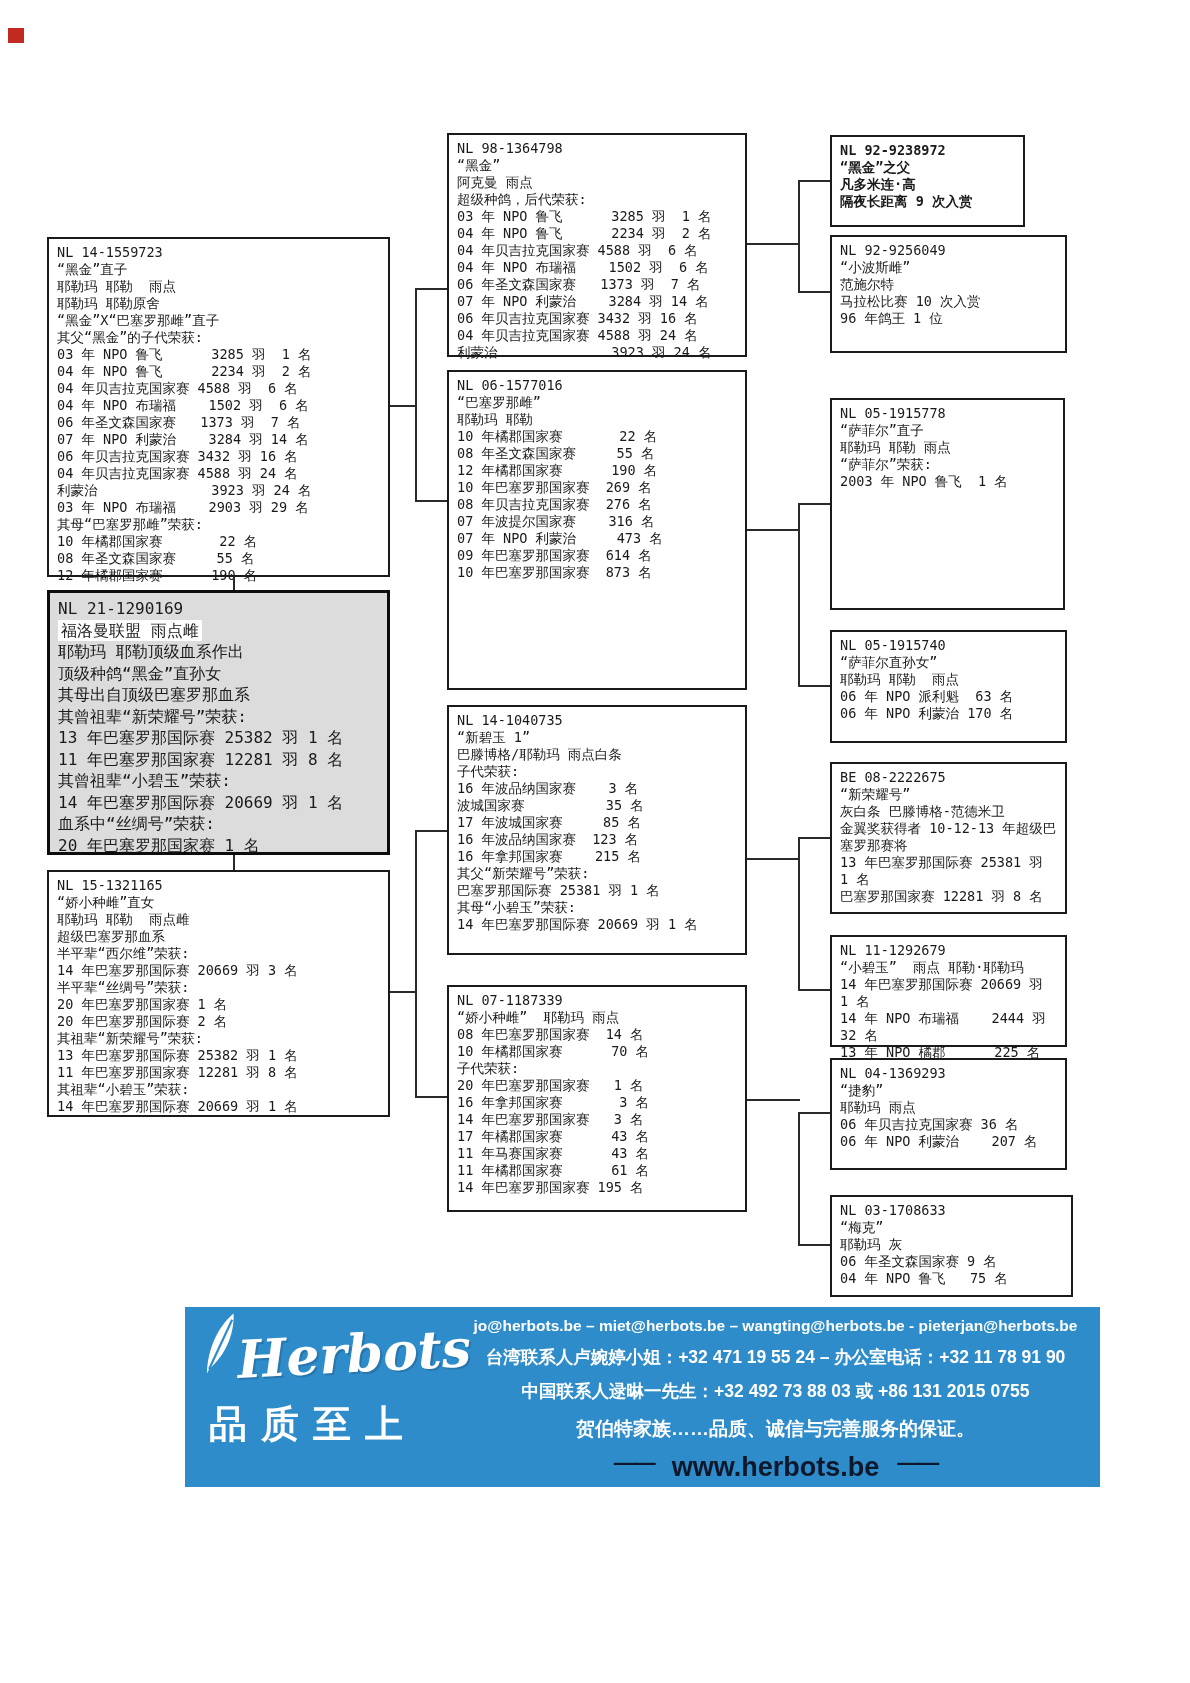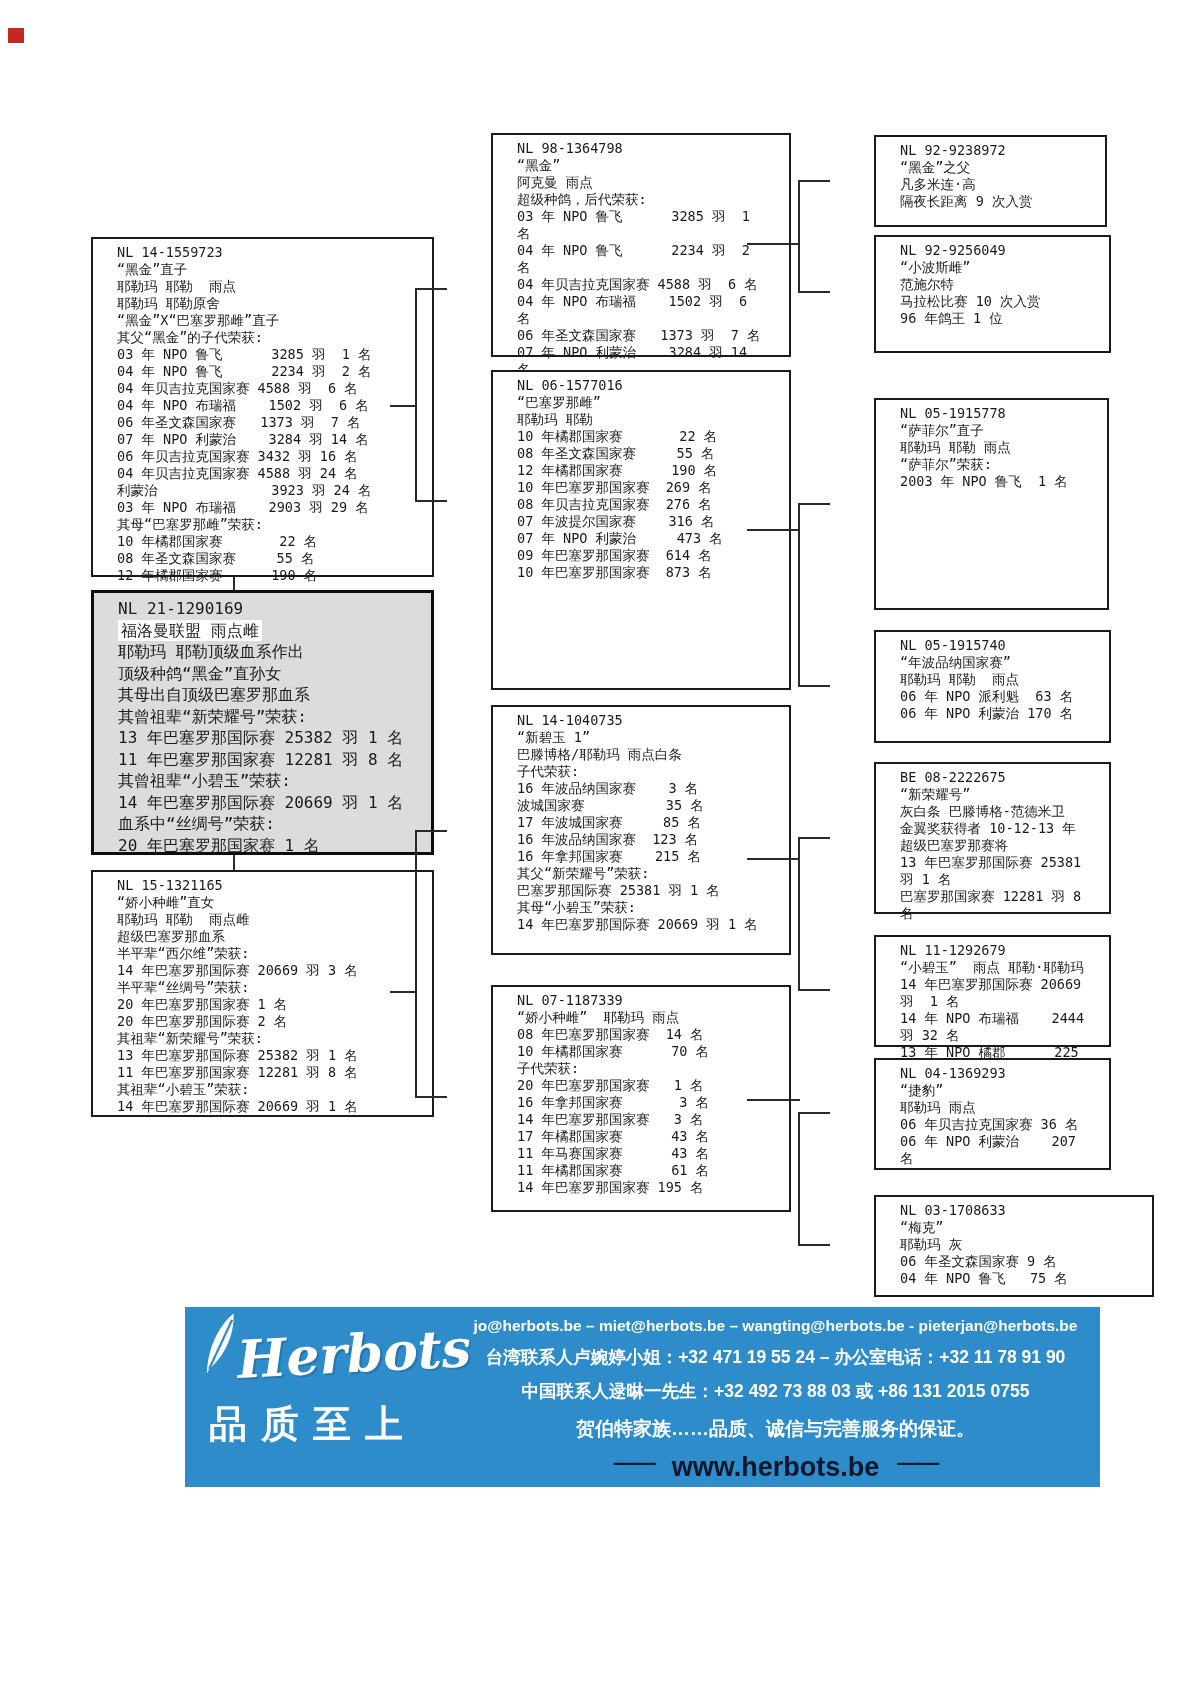--- a/index.html
+++ b/index.html
@@ -1,23 +1,23 @@
 <!DOCTYPE html>
 <html><head>
 <meta charset="utf-8">
 <style>
   html,body{margin:0;padding:0;background:#fff;}
   .page{position:relative;width:1190px;height:1683px;background:#ffffff;overflow:hidden;
         font-family:"Liberation Sans",sans-serif;}
   .red-mark{position:absolute;left:8px;top:28px;width:16px;height:15px;background:#c22a21;}
   
   .pbox{position:absolute;box-sizing:border-box;border:2px solid #1a1a1a;background:#fff;
-        padding:5px 24px;color:#1a1a1a;
+        padding:5px 8px;color:#1a1a1a;
         font-family:"DejaVu Sans Mono","Liberation Mono",monospace;
-        font-size:13.5px;line-height:17px;white-space:pre-wrap;margin-left:44px;}
+        font-size:13.5px;line-height:17px;white-space:pre-wrap;}
   .pbox.gray{background:#dcdcdc;border:3.5px solid #0d0d0d;font-size:16px;line-height:21.5px;}
   .pline{white-space:pre-wrap;}
   .pline.hl{background:#ffffff;width:fit-content;padding:0 3px;}
   .connector{position:absolute;background:#2a2a2a;}
   
   .banner{position:absolute;left:185px;top:1307px;width:915px;height:180px;background:#2e8ccb;}
   .logo{position:absolute;left:12px;top:6px;width:265px;height:168px;color:#fff;}
   .logo-script{position:absolute;left:40px;top:10px;font-family:"DejaVu Serif",serif;
         font-style:italic;font-weight:bold;font-size:52px;color:#ffffff;
         transform:rotate(-3deg);text-shadow:2px 2px 0 rgba(0,0,0,0.15);}
@@ -39,28 +39,28 @@
   <div class="red-mark"></div>
 
   <div id="tree">
       <div class="pbox" style="left: 47px; top: 237px; width: 343px; height: 340px;"><div class="pline">NL 14-1559723</div><div class="pline">“黑金”直子</div><div class="pline">耶勒玛 耶勒  雨点</div><div class="pline">耶勒玛 耶勒原舍</div><div class="pline">“黑金”X“巴塞罗那雌”直子</div><div class="pline">其父“黑金”的子代荣获:</div><div class="pline">03 年 NPO 鲁飞      3285 羽  1 名</div><div class="pline">04 年 NPO 鲁飞      2234 羽  2 名</div><div class="pline">04 年贝吉拉克国家赛 4588 羽  6 名</div><div class="pline">04 年 NPO 布瑞福    1502 羽  6 名</div><div class="pline">06 年圣文森国家赛   1373 羽  7 名</div><div class="pline">07 年 NPO 利蒙治    3284 羽 14 名</div><div class="pline">06 年贝吉拉克国家赛 3432 羽 16 名</div><div class="pline">04 年贝吉拉克国家赛 4588 羽 24 名</div><div class="pline">利蒙治              3923 羽 24 名</div><div class="pline">03 年 NPO 布瑞福    2903 羽 29 名</div><div class="pline">其母“巴塞罗那雌”荣获:</div><div class="pline">10 年橘郡国家赛       22 名</div><div class="pline">08 年圣文森国家赛     55 名</div><div class="pline">12 年橘郡国家赛      190 名</div></div>
       <div class="pbox gray" style="left: 47px; top: 590px; width: 343px; height: 265px;"><div class="pline">NL 21-1290169</div><div class="pline hl">福洛曼联盟 雨点雌</div><div class="pline">耶勒玛 耶勒顶级血系作出</div><div class="pline">顶级种鸽“黑金”直孙女</div><div class="pline">其母出自顶级巴塞罗那血系</div><div class="pline">其曾祖辈“新荣耀号”荣获:</div><div class="pline">13 年巴塞罗那国际赛 25382 羽 1 名</div><div class="pline">11 年巴塞罗那国家赛 12281 羽 8 名</div><div class="pline">其曾祖辈“小碧玉”荣获:</div><div class="pline">14 年巴塞罗那国际赛 20669 羽 1 名</div><div class="pline">血系中“丝绸号”荣获:</div><div class="pline">20 年巴塞罗那国家赛 1 名</div></div>
       <div class="pbox" style="left: 47px; top: 870px; width: 343px; height: 247px;"><div class="pline">NL 15-1321165</div><div class="pline">“娇小种雌”直女</div><div class="pline">耶勒玛 耶勒  雨点雌</div><div class="pline">超级巴塞罗那血系</div><div class="pline">半平辈“西尔维”荣获:</div><div class="pline">14 年巴塞罗那国际赛 20669 羽 3 名</div><div class="pline">半平辈“丝绸号”荣获:</div><div class="pline">20 年巴塞罗那国家赛 1 名</div><div class="pline">20 年巴塞罗那国际赛 2 名</div><div class="pline">其祖辈“新荣耀号”荣获:</div><div class="pline">13 年巴塞罗那国际赛 25382 羽 1 名</div><div class="pline">11 年巴塞罗那国家赛 12281 羽 8 名</div><div class="pline">其祖辈“小碧玉”荣获:</div><div class="pline">14 年巴塞罗那国际赛 20669 羽 1 名</div></div>
       <div class="pbox" style="left: 447px; top: 133px; width: 300px; height: 224px;"><div class="pline">NL 98-1364798</div><div class="pline">“黑金”</div><div class="pline">阿克曼 雨点</div><div class="pline">超级种鸽，后代荣获:</div><div class="pline">03 年 NPO 鲁飞      3285 羽  1 名</div><div class="pline">04 年 NPO 鲁飞      2234 羽  2 名</div><div class="pline">04 年贝吉拉克国家赛 4588 羽  6 名</div><div class="pline">04 年 NPO 布瑞福    1502 羽  6 名</div><div class="pline">06 年圣文森国家赛   1373 羽  7 名</div><div class="pline">07 年 NPO 利蒙治    3284 羽 14 名</div><div class="pline">06 年贝吉拉克国家赛 3432 羽 16 名</div><div class="pline">04 年贝吉拉克国家赛 4588 羽 24 名</div><div class="pline">利蒙治              3923 羽 24 名</div></div>
       <div class="pbox" style="left: 447px; top: 370px; width: 300px; height: 320px;"><div class="pline">NL 06-1577016</div><div class="pline">“巴塞罗那雌”</div><div class="pline">耶勒玛 耶勒</div><div class="pline">10 年橘郡国家赛       22 名</div><div class="pline">08 年圣文森国家赛     55 名</div><div class="pline">12 年橘郡国家赛      190 名</div><div class="pline">10 年巴塞罗那国家赛  269 名</div><div class="pline">08 年贝吉拉克国家赛  276 名</div><div class="pline">07 年波提尔国家赛    316 名</div><div class="pline">07 年 NPO 利蒙治     473 名</div><div class="pline">09 年巴塞罗那国家赛  614 名</div><div class="pline">10 年巴塞罗那国家赛  873 名</div></div>
       <div class="pbox" style="left: 447px; top: 705px; width: 300px; height: 250px;"><div class="pline">NL 14-1040735</div><div class="pline">“新碧玉 1”</div><div class="pline">巴滕博格/耶勒玛 雨点白条</div><div class="pline">子代荣获:</div><div class="pline">16 年波品纳国家赛    3 名</div><div class="pline">波城国家赛          35 名</div><div class="pline">17 年波城国家赛     85 名</div><div class="pline">16 年波品纳国家赛  123 名</div><div class="pline">16 年拿邦国家赛    215 名</div><div class="pline">其父“新荣耀号”荣获:</div><div class="pline">巴塞罗那国际赛 25381 羽 1 名</div><div class="pline">其母“小碧玉”荣获:</div><div class="pline">14 年巴塞罗那国际赛 20669 羽 1 名</div></div>
       <div class="pbox" style="left: 447px; top: 985px; width: 300px; height: 227px;"><div class="pline">NL 07-1187339</div><div class="pline">“娇小种雌”  耶勒玛 雨点</div><div class="pline">08 年巴塞罗那国家赛  14 名</div><div class="pline">10 年橘郡国家赛      70 名</div><div class="pline">子代荣获:</div><div class="pline">20 年巴塞罗那国家赛   1 名</div><div class="pline">16 年拿邦国家赛       3 名</div><div class="pline">14 年巴塞罗那国家赛   3 名</div><div class="pline">17 年橘郡国家赛      43 名</div><div class="pline">11 年马赛国家赛      43 名</div><div class="pline">11 年橘郡国家赛      61 名</div><div class="pline">14 年巴塞罗那国家赛 195 名</div></div>
-      <div class="pbox" style="left: 830px; top: 135px; width: 233px; height: 92px;"><div class="pline">NL 92-9238972</div><div class="pline">“黑金”之父</div><div class="pline">凡多米连·高</div><div class="pline">隔夜长距离 9 次入赏</div></div>
+      <div class="pbox" style="left: 830px; top: 135px; width: 195px; height: 92px; font-weight: bold;"><div class="pline">NL 92-9238972</div><div class="pline">“黑金”之父</div><div class="pline">凡多米连·高</div><div class="pline">隔夜长距离 9 次入赏</div></div>
       <div class="pbox" style="left: 830px; top: 235px; width: 237px; height: 118px;"><div class="pline">NL 92-9256049</div><div class="pline">“小波斯雌”</div><div class="pline">范施尔特</div><div class="pline">马拉松比赛 10 次入赏</div><div class="pline">96 年鸽王 1 位</div></div>
       <div class="pbox" style="left: 830px; top: 398px; width: 235px; height: 212px;"><div class="pline">NL 05-1915778</div><div class="pline">“萨菲尔”直子</div><div class="pline">耶勒玛 耶勒 雨点</div><div class="pline">“萨菲尔”荣获:</div><div class="pline">2003 年 NPO 鲁飞  1 名</div></div>
-      <div class="pbox" style="left: 830px; top: 630px; width: 237px; height: 113px;"><div class="pline">NL 05-1915740</div><div class="pline">“年波品纳国家赛”</div><div class="pline">耶勒玛 耶勒  雨点</div><div class="pline">06 年 NPO 派利魁  63 名</div><div class="pline">06 年 NPO 利蒙治 170 名</div></div>
+      <div class="pbox" style="left: 830px; top: 630px; width: 237px; height: 113px;"><div class="pline">NL 05-1915740</div><div class="pline">“萨菲尔直孙女”</div><div class="pline">耶勒玛 耶勒  雨点</div><div class="pline">06 年 NPO 派利魁  63 名</div><div class="pline">06 年 NPO 利蒙治 170 名</div></div>
       <div class="pbox" style="left: 830px; top: 762px; width: 237px; height: 152px;"><div class="pline">BE 08-2222675</div><div class="pline">“新荣耀号”</div><div class="pline">灰白条 巴滕博格-范德米卫</div><div class="pline">金翼奖获得者 10-12-13 年超级巴塞罗那赛将</div><div class="pline">13 年巴塞罗那国际赛 25381 羽 1 名</div><div class="pline">巴塞罗那国家赛 12281 羽 8 名</div></div>
       <div class="pbox" style="left: 830px; top: 935px; width: 237px; height: 112px;"><div class="pline">NL 11-1292679</div><div class="pline">“小碧玉”  雨点 耶勒·耶勒玛</div><div class="pline">14 年巴塞罗那国际赛 20669 羽  1 名</div><div class="pline">14 年 NPO 布瑞福    2444 羽 32 名</div><div class="pline">13 年 NPO 橘郡      225 名</div><div class="pline">13 年波品纳国家赛  615 名</div></div>
       <div class="pbox" style="left: 830px; top: 1058px; width: 237px; height: 112px;"><div class="pline">NL 04-1369293</div><div class="pline">“捷豹”</div><div class="pline">耶勒玛 雨点</div><div class="pline">06 年贝吉拉克国家赛 36 名</div><div class="pline">06 年 NPO 利蒙治    207 名</div></div>
-      <div class="pbox" style="left: 830px; top: 1195px; width: 280px; height: 102px;"><div class="pline">NL 03-1708633</div><div class="pline">“梅克”</div><div class="pline">耶勒玛 灰</div><div class="pline">06 年圣文森国家赛 9 名</div><div class="pline">04 年 NPO 鲁飞   75 名</div></div>
+      <div class="pbox" style="left: 830px; top: 1195px; width: 243px; height: 102px;"><div class="pline">NL 03-1708633</div><div class="pline">“梅克”</div><div class="pline">耶勒玛 灰</div><div class="pline">06 年圣文森国家赛 9 名</div><div class="pline">04 年 NPO 鲁飞   75 名</div></div>
       <div class="connector" style="left: 233px; top: 577px; width: 2px; height: 13px;"></div>
       <div class="connector" style="left: 233px; top: 855px; width: 2px; height: 15px;"></div>
       <div class="connector" style="left: 390px; top: 405px; width: 25px; height: 2px;"></div>
       <div class="connector" style="left: 415px; top: 288px; width: 2px; height: 214px;"></div>
       <div class="connector" style="left: 415px; top: 288px; width: 32px; height: 2px;"></div>
       <div class="connector" style="left: 415px; top: 500px; width: 32px; height: 2px;"></div>
       <div class="connector" style="left: 390px; top: 991px; width: 25px; height: 2px;"></div>
       <div class="connector" style="left: 415px; top: 830px; width: 2px; height: 268px;"></div>
       <div class="connector" style="left: 415px; top: 830px; width: 32px; height: 2px;"></div>
       <div class="connector" style="left: 415px; top: 1096px; width: 32px; height: 2px;"></div>

